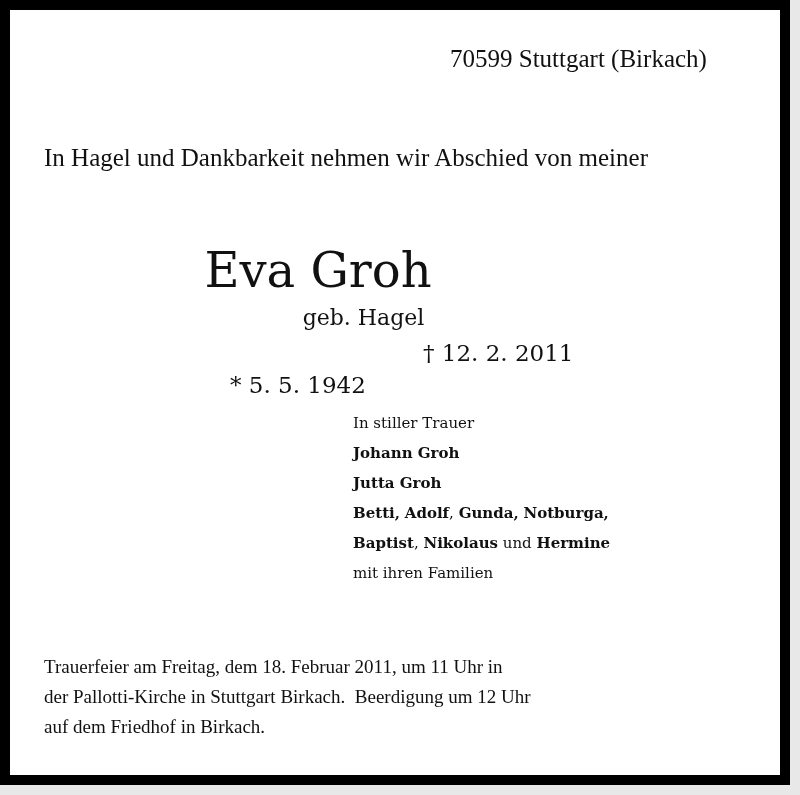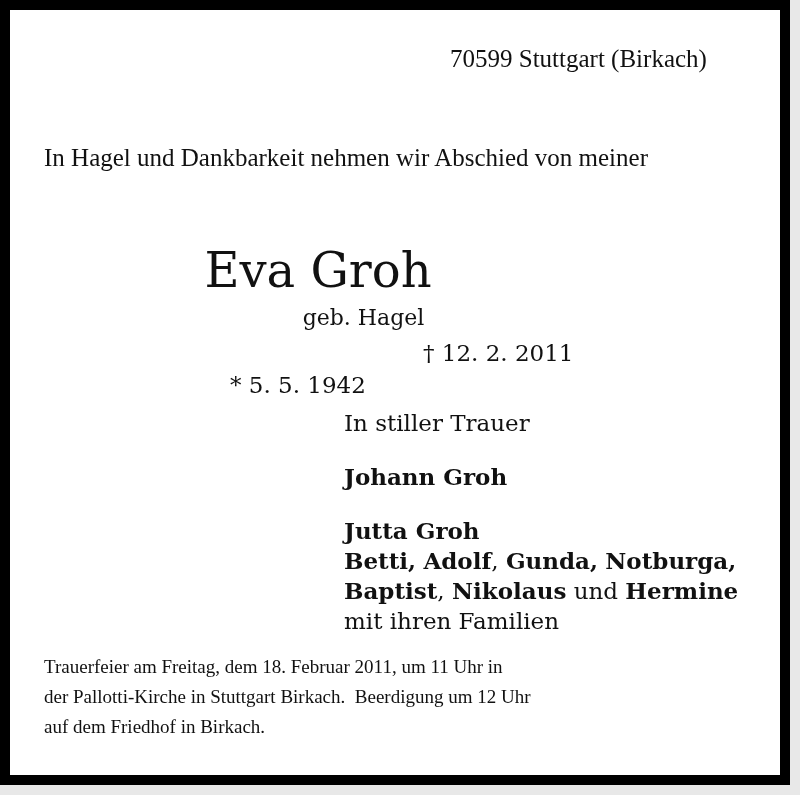--- a/index.html
+++ b/index.html
@@ -16,23 +16,23 @@
     .edge-b { position:absolute; left:0; top:785px; width:800px; height:10px; background:#e8e8e8; }
     .serif { font-family: "DejaVu Serif", "Liberation Serif", serif; color: #111; }
     .cond { font-family: "Liberation Serif", serif; color:#111; }
     .abs { position: absolute; white-space: nowrap; }
     .addr { left: 450px; top: 44px; font-size: 25px; line-height: 30px; }
     .intro { left: 44px; top: 143px; font-size: 25px; line-height: 30px; }
     .name { left: 0; width: 636px; text-align: center; top: 240px; font-size: 48px; line-height: 60px; }
     .nee { left: 0; width: 727px; text-align: center; top: 304px; font-size: 22px; line-height: 28px; }
     .birth { left: 230px; top: 338px; font-size: 23px; line-height: 30px; margin-top: 32px; }
     .death { left: 423px; top: 338px; font-size: 23px; line-height: 30px; }
-    .mourners { left: 344px; top: 408px; font-size: 23px; line-height: 30px; }
+    .mourners { left: 353px; top: 408px; font-size: 15px; line-height: 30px; }
     .mourners div { height: 30px; }
-    .b { font-weight: bold; margin-top: 24px; }
+    .b { font-weight: bold; }
     .service { left: 44px; top: 652px; font-size: 19px; line-height: 30px; font-family: Liberation Serif, serif; }
   </style>
 </head>
 <body>
 
 <div class="edge-r"></div>
 <div class="edge-b"></div>
 <div class="frame"></div>
 
 <div class="abs cond addr">

